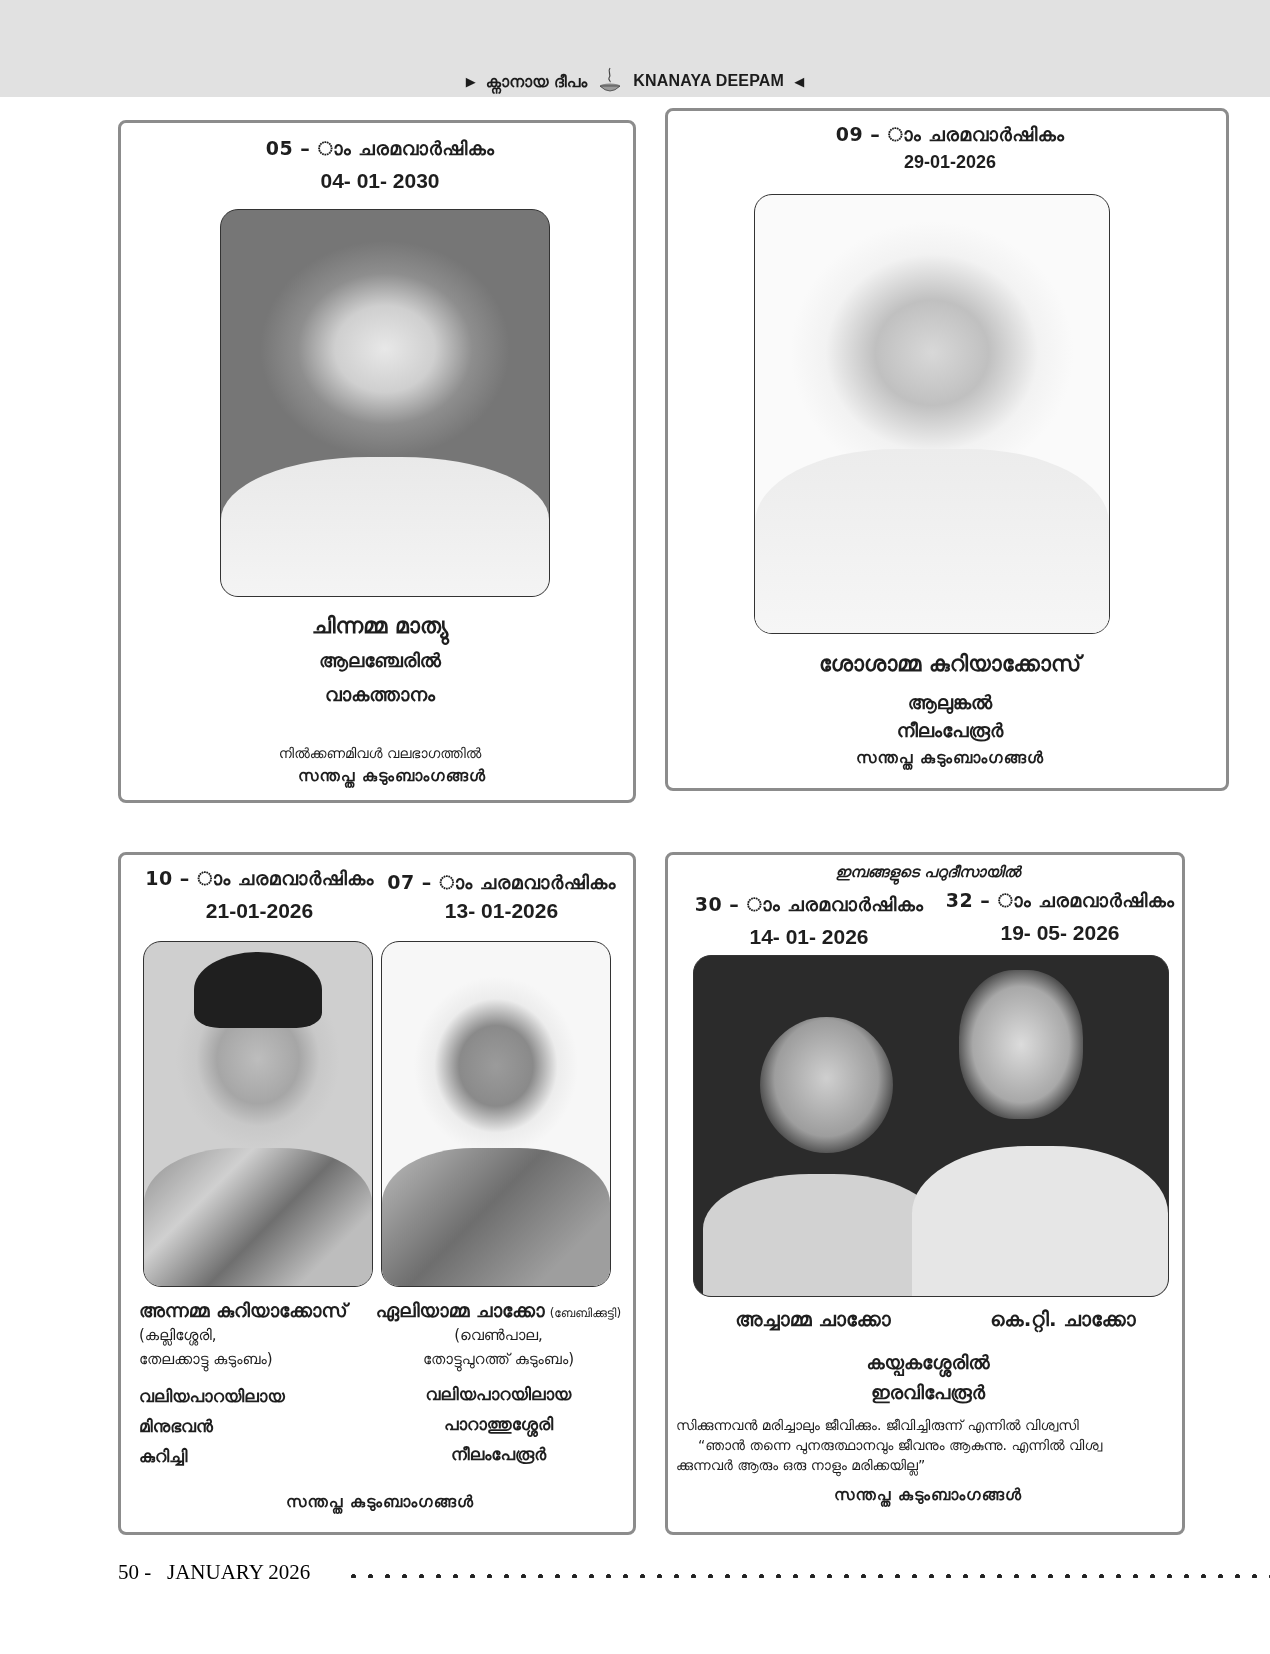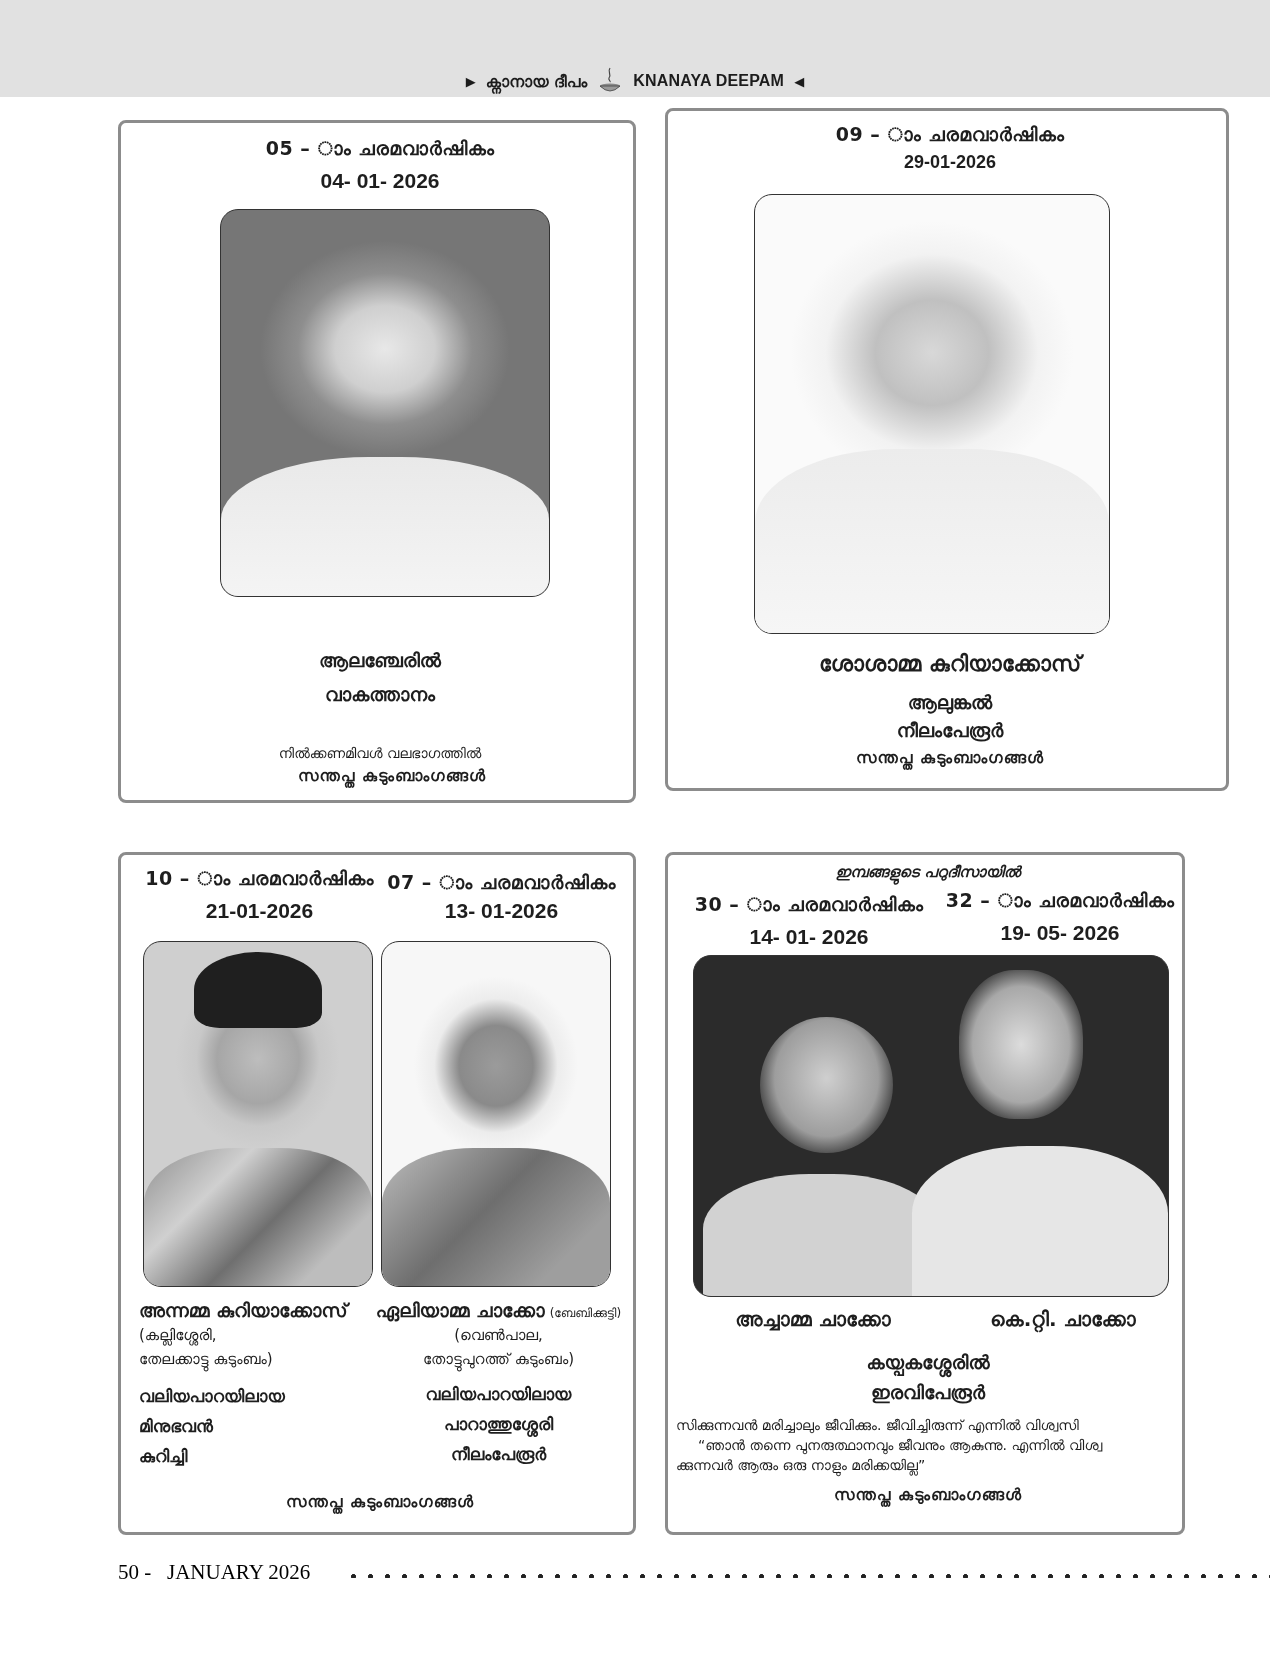--- a/index.html
+++ b/index.html
@@ -59,24 +59,25 @@
     <path d="M13 2 C10 6 15 8 12 12 C11 14 14 15 13 16" stroke="#444" stroke-width="1.2" fill="none"></path>
     <ellipse cx="13" cy="20" rx="10" ry="2.5" fill="#888"></ellipse>
     <path d="M3 20 Q13 30 23 20 Z" fill="#9a9a9a" stroke="#444" stroke-width="0.8"></path>
   </svg>
   <span class="en">KNANAYA DEEPAM</span>
   <span class="tri">◀</span>
 </div>
 
 <div class="card c1">
   <div class="t anniv" style="top:14px">05 – ാം ചരമവാർഷികം</div>
-  <div class="t date" style="top:46px">04- 01- 2026</div>
+  <div class="t date" style="top:46px">04- 01- 2030</div>
   <div class="photo ph1">
       <div class="body"></div>
     </div>
+  <div class="t name-big" style="top:490px">ചിന്നമ്മ മാത്യു</div>
   <div class="t place" style="top:526px">ആലഞ്ചേരിൽ</div>
   <div class="t place" style="top:560px">വാകത്താനം</div>
   <div class="t verse" style="top:622px">നിൽക്കണമിവൾ വലഭാഗത്തിൽ</div>
   <div class="t family" style="top:643px; padding-left:30px">സന്തപ്ത കുടുംബാംഗങ്ങൾ</div>
 </div>
 
 <div class="card c2">
   <div class="t anniv" style="top:12px">09 – ാം ചരമവാർഷികം</div>
   <div class="t date-s" style="top:41px">29-01-2026</div>
   <div class="photo ph2">

